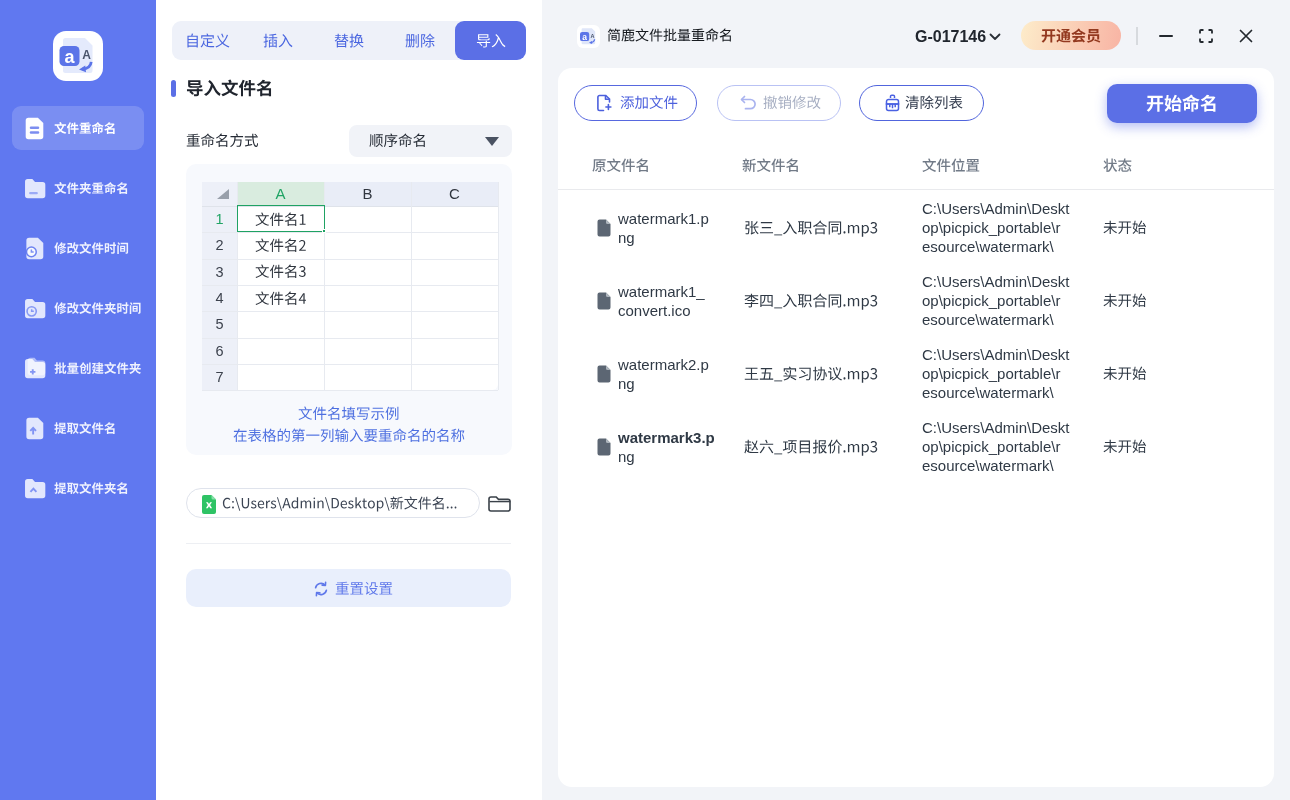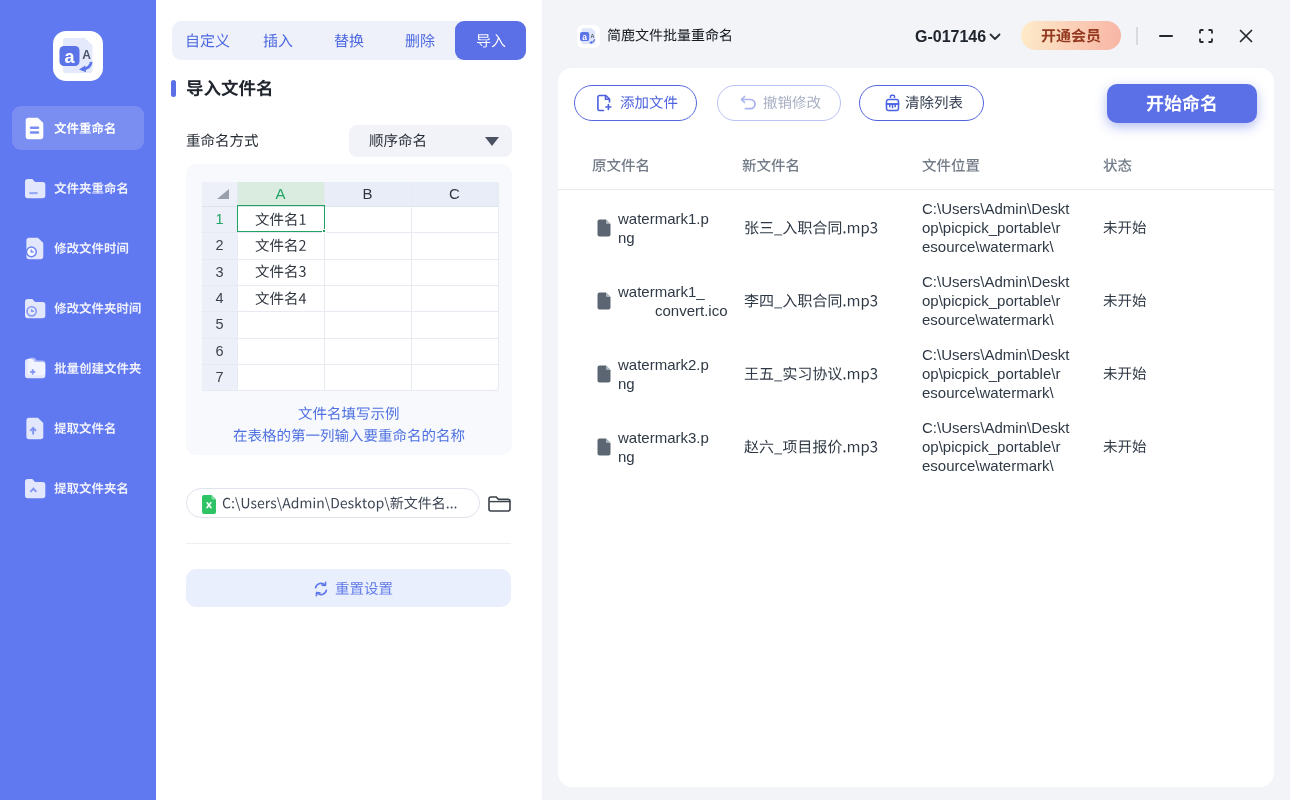--- a/index.html
+++ b/index.html
@@ -617,21 +617,21 @@
       <use href="#q107" x="0"></use>
       <use href="#q108" x="100"></use>
       <use href="#q109" x="200"></use>
     </g>
   </svg>
 <svg class="abs" style="left:597px;top:291.5px" width="14" height="18" viewBox="0 0 14 18">
 <path d="M0.5 2.5 a2 2 0 0 1 2-2 h6.5 l4.5 4.5 v10.5 a2 2 0 0 1 -2 2 h-9 a2 2 0 0 1 -2-2 z" fill="#5c6673"></path>
 <path d="M9 0.5 l4.5 4.5 h-3 a1.5 1.5 0 0 1 -1.5-1.5 z" fill="#aeb5bd"></path>
 </svg>
 <div style="position:absolute;left:618.0px;top:281.8px;font-size:15px;line-height:19px;font-weight:400;color:#2f3945;white-space:pre;">watermark1_</div>
-<div style="position:absolute;left:618.0px;top:300.8px;font-size:15px;line-height:19px;font-weight:400;color:#2f3945;white-space:pre;margin-left:37px;">convert.ico</div>
+<div style="position:absolute;left:618.0px;top:300.8px;font-size:15px;line-height:19px;font-weight:400;color:#2f3945;white-space:pre;">convert.ico</div>
 <svg style="position:absolute;left:744.0px;top:291.6px" width="134.1" height="19.5" viewBox="0 -95 893.8 130">
     <g fill="#2f3945">
       <use href="#q110" x="0"></use>
       <use href="#q111" x="100"></use>
       <use href="#q103" x="200"></use>
       <use href="#q20" x="255.9"></use>
       <use href="#q104" x="355.9"></use>
       <use href="#q105" x="455.9"></use>
       <use href="#q106" x="555.9"></use>
       <use href="#q73" x="655.9"></use>
@@ -678,21 +678,21 @@
     <g fill="#2f3945">
       <use href="#q107" x="0"></use>
       <use href="#q108" x="100"></use>
       <use href="#q109" x="200"></use>
     </g>
   </svg>
 <svg class="abs" style="left:597px;top:437.5px" width="14" height="18" viewBox="0 0 14 18">
 <path d="M0.5 2.5 a2 2 0 0 1 2-2 h6.5 l4.5 4.5 v10.5 a2 2 0 0 1 -2 2 h-9 a2 2 0 0 1 -2-2 z" fill="#5c6673"></path>
 <path d="M9 0.5 l4.5 4.5 h-3 a1.5 1.5 0 0 1 -1.5-1.5 z" fill="#aeb5bd"></path>
 </svg>
-<div style="position:absolute;left:618.0px;top:427.8px;font-size:15px;line-height:19px;font-weight:400;color:#2f3945;white-space:pre;">watermark3.p</div>
+<div style="position:absolute;left:618.0px;top:427.8px;font-size:15px;line-height:19px;font-weight:700;color:#2f3945;white-space:pre;">watermark3.p</div>
 <div style="position:absolute;left:618.0px;top:446.8px;font-size:15px;line-height:19px;font-weight:400;color:#2f3945;white-space:pre;">ng</div>
 <svg style="position:absolute;left:744.0px;top:437.6px" width="134.1" height="19.5" viewBox="0 -95 893.8 130">
     <g fill="#2f3945">
       <use href="#q118" x="0"></use>
       <use href="#q119" x="100"></use>
       <use href="#q103" x="200"></use>
       <use href="#q120" x="255.9"></use>
       <use href="#q121" x="355.9"></use>
       <use href="#q122" x="455.9"></use>
       <use href="#q123" x="555.9"></use>

